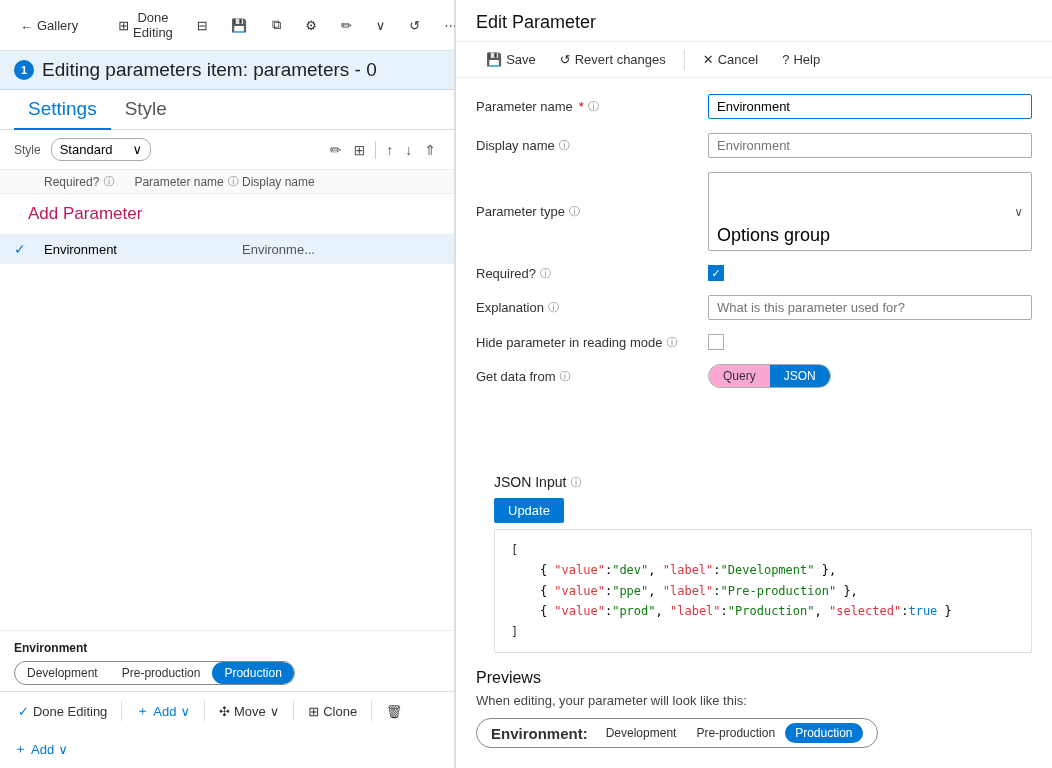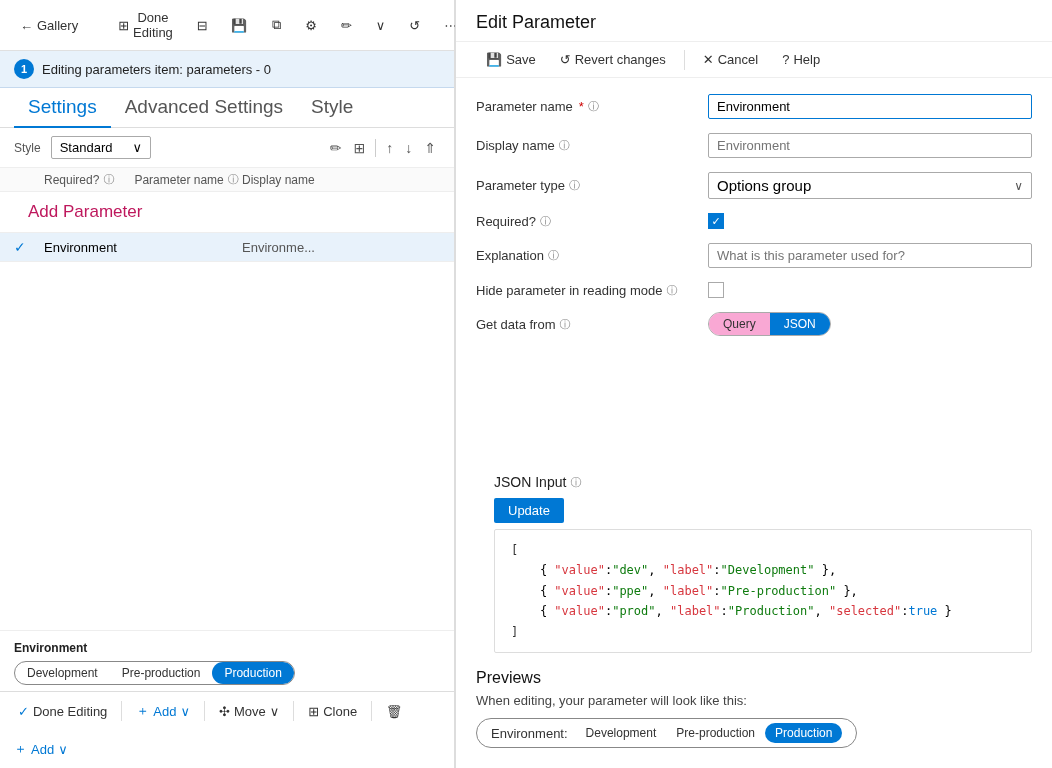--- a/index.html
+++ b/index.html
@@ -48,21 +48,21 @@
       gap: 8px;
     }
     .banner-number {
       background: #0078d4;
       color: white;
       border-radius: 50%;
       width: 20px; height: 20px;
       display: flex; align-items: center; justify-content: center;
       font-size: 11px; font-weight: bold; flex-shrink: 0;
     }
-    .banner-text { font-size: 13px; color: #222; font-weight: 500; }
+    .banner-text { font-size: 19px; color: #222; font-weight: 500; }
 
     
     .tabs-row {
       display: flex;
       align-items: center;
       border-bottom: 1px solid #ddd;
       padding: 0 14px;
       gap: 0;
       background: #fff;
     }
@@ -86,21 +86,21 @@
       border-bottom: 1px solid #eee;
       display: flex;
       align-items: center;
       gap: 10px;
     }
     .style-label { font-size: 12px; color: #555; }
     .style-dropdown {
       display: flex;
       align-items: center;
       border: 1px solid #aaa;
-      border-radius: 2px;
+      border-radius: 10px;
       padding: 3px 8px;
       background: #fff;
       cursor: pointer;
       font-size: 13px;
       gap: 20px;
     }
     .style-actions {
       display: flex;
       align-items: center;
       gap: 4px;
@@ -303,21 +303,21 @@
     .form-select-wrapper {
       display: flex;
       align-items: center;
       border: 1px solid #aaa;
       border-radius: 2px;
       background: #fff;
       padding: 4px 8px;
       width: 100%;
       cursor: pointer;
     }
-    .form-select-text { flex: 1; font-size: 15px; }
+    .form-select-text { flex: 1; font-size: 18px; margin-top: 48px; }
     .form-select-arrow { font-size: 12px; color: #555; }
 
     
     .checkbox-blue {
       width: 16px; height: 16px;
       background: #0078d4;
       border: none;
       display: flex; align-items: center; justify-content: center;
       color: white; font-size: 11px;
       cursor: pointer;
@@ -398,21 +398,21 @@
     .previews-sub { font-size: 13px; color: #444; margin-bottom: 10px; }
     .preview-widget {
       display: flex;
       align-items: center;
       gap: 8px;
       border: 1px solid #888;
       border-radius: 16px;
       padding: 4px 14px;
       width: fit-content;
     }
-    .preview-env-label { font-size: 13px; color: #333; font-weight: 400; text-align: center; }
+    .preview-env-label { font-size: 15px; color: #333; font-weight: 700; text-align: center; }
     .preview-options {
       display: flex;
       align-items: center;
       gap: 0;
     }
     .preview-opt {
       padding: 3px 10px;
       font-size: 12px;
       color: #333;
       cursor: pointer;
@@ -469,21 +469,20 @@
     </button>
   </div>
 
   <div class="edit-banner">
     <div class="banner-number">1</div>
     <span class="banner-text">Editing parameters item: parameters - 0</span>
   </div>
 
   <div class="tabs-row">
     <div class="tab active">Settings</div>
-    <div class="tab">Advanced Settings</div>
     <div class="tab">Style</div>
   </div>
 
   <div class="style-section">
     <span class="style-label">Style</span>
     <div class="style-dropdown">
       <span>Standard</span>
       <span>∨</span>
     </div>
     <div class="style-actions">

